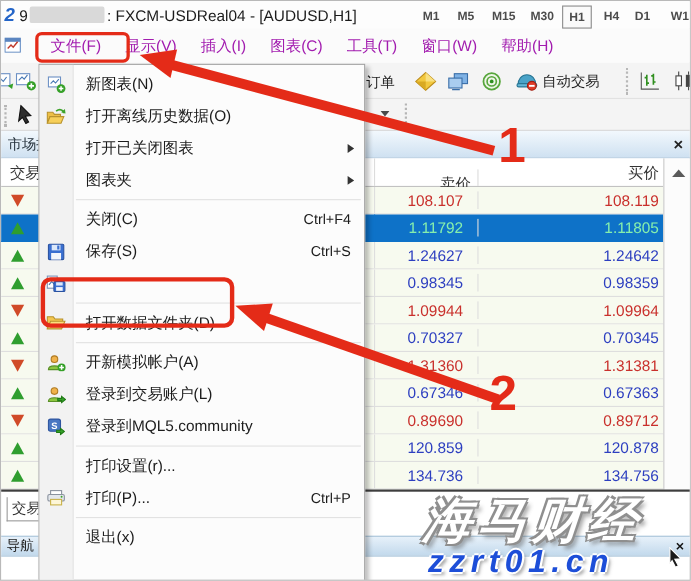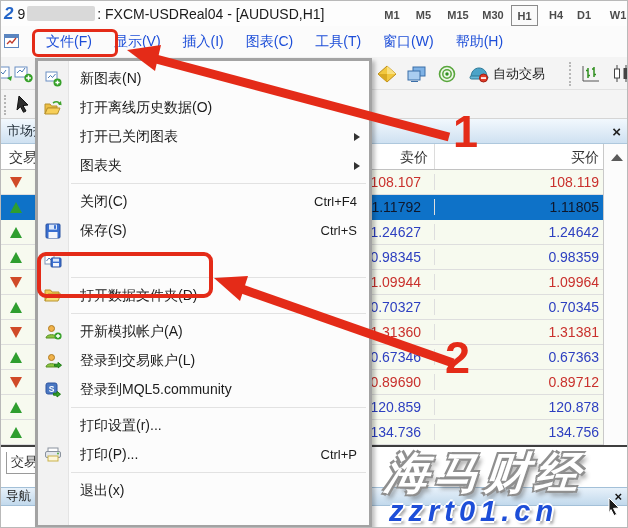--- a/index.html
+++ b/index.html
@@ -6,21 +6,21 @@
   body{font-family:"Liberation Sans",sans-serif;}
   #screen{position:relative;width:628px;height:528px;background:#fff;overflow:hidden;border:1px solid #b9b9b9;box-sizing:border-box;}
   #screen *{box-sizing:border-box;}
 
   
   .titlebar{position:absolute;left:0;top:0;width:628px;height:25px;background:#fdfdfd;display:flex;align-items:center;font-size:14px;color:#1b1b1b;}
   .mt4logo{font-weight:bold;font-style:italic;font-size:17px;color:#2465c8;margin:0 4px 0 3px;}
   .redacted{display:inline-block;width:68px;height:15px;background:#d9d9d9;border-radius:2px;margin:0 2px;}
 
   
-  .menubar{position:absolute;left:0;top:25px;width:628px;height:31px;background:#fbfbfb;display:flex;align-items:center;padding-left:34px;font-size:14px;color:#1d4ed8;}
+  .menubar{position:absolute;left:0;top:25px;width:628px;height:31px;background:#fbfbfb;display:flex;align-items:center;padding-left:34px;font-size:14px;color:#a21caf;}
   .chart-sysicon{position:absolute;left:3px;top:8px;}
   .mb-item{padding:5px 11px;white-space:nowrap;}
 
   
   .toolbar1{position:absolute;left:0;top:56px;width:628px;height:33px;background:#f4f4f4;border-bottom:1px solid #e2e2e2;}
   .toolbar2{position:absolute;left:0;top:89px;width:628px;height:29px;background:#f4f4f4;border-bottom:1px solid #d5d5d5;}
   .tbi{position:absolute;top:6px;width:24px;height:22px;display:flex;align-items:center;justify-content:center;}
   .order-label{position:absolute;left:332px;top:9px;font-size:13px;color:#222;}
   .autotrade{position:absolute;left:462px;top:4px;height:25px;display:flex;align-items:center;gap:4px;font-size:13px;color:#222;background:none;border:none;font-family:inherit;}
   .vsep{position:absolute;top:5px;height:24px;border-left:2px dotted #b8b8b8;}
@@ -28,43 +28,43 @@
   .tf.active{background:#fafafa;border:1px solid #8b8b8b;}
   .dd-arrow{position:absolute;left:345px;top:100px;width:0;height:0;border-left:4px solid transparent;border-right:4px solid transparent;border-top:5px solid #4a4a4a;}
   .handle{position:absolute;left:3px;top:94px;height:20px;border-left:2px dotted #b5b5b5;}
   .handle2{position:absolute;left:367px;top:93px;height:22px;border-left:2px dotted #b5b5b5;}
 
   
   .mw-titlebar{position:absolute;left:0;top:118px;width:628px;height:25px;background:linear-gradient(#f2f8fd,#cfe1f1);border-bottom:1px solid #aec8dd;font-size:13px;color:#26323c;display:flex;align-items:center;padding:0 8px 0 6px;}
   .mw-close{margin-left:auto;font-size:15px;font-weight:bold;color:#222;line-height:1;}
   .mw-header{position:absolute;left:0;top:143px;width:602px;height:26px;background:#fff;border-bottom:1px solid #c2c2c2;display:flex;font-size:14px;color:#333;}
   .mh-sym{width:340px;border-right:1px solid #dcdcdc;padding:5px 0 0 8px;}
-  .mh-sell{width:94px;border-right:1px solid #dcdcdc;text-align:right;padding:5px 6px 0 0;}
+  .mh-sell{width:94px;border-right:1px solid #dcdcdc;text-align:right;padding:5px 6px 0 0;margin-top:10px;}
   .mh-buy{flex:1;text-align:right;padding:5px 4px 0 0;}
   .mw-rows{position:absolute;left:0;top:169px;width:602px;}
   .qrow{height:25px;display:flex;background:#f7faef;border-bottom:1px solid #dedede;font-size:14px;align-items:center;}
   .q-sym{width:340px;height:100%;border-right:1px solid #dedede;display:flex;align-items:center;padding-left:9px;}
   .q-sell{width:94px;text-align:right;padding-right:13px;border-right:1px solid #dedede;}
   .q-buy{flex:1;text-align:right;padding-right:4px;}
   .qrow.up .q-sell,.qrow.up .q-buy{color:#2d3fc0;}
   .qrow.down .q-sell,.qrow.down .q-buy{color:#c9302c;}
   .qrow.selected{background:#0e72c8;border-bottom-color:#0e72c8;}
-  .qrow.selected .q-sell,.qrow.selected .q-buy{color:#0f172a;}
+  .qrow.selected .q-sell,.qrow.selected .q-buy{color:#86efac;}
   .qrow.selected .q-sym{border-right-color:#0e72c8;}
   .tri-up{width:0;height:0;border-left:6px solid transparent;border-right:6px solid transparent;border-bottom:11px solid #2f9e2f;}
   .tri-down{width:0;height:0;border-left:6px solid transparent;border-right:6px solid transparent;border-top:11px solid #d04a28;}
   .mw-scroll{position:absolute;left:602px;top:143px;width:26px;height:301px;background:#fcfcfc;border-left:1px solid #c9c9c9;}
   .scroll-up{position:absolute;left:7px;top:10px;width:0;height:0;border-left:6px solid transparent;border-right:6px solid transparent;border-bottom:7px solid #5a5a5a;}
   .mw-bottomline{position:absolute;left:0;top:444px;width:628px;height:2px;background:#3e3e3e;}
   .mw-tab{position:absolute;left:5px;top:451px;font-size:13px;color:#333;background:#fff;border:1px solid #9a9a9a;border-top:none;padding:1px 8px 2px 4px;}
   .nav-bar{position:absolute;left:0;top:486px;width:628px;height:19px;background:linear-gradient(#e7f1fa,#c2d9ec);border-top:1px solid #a3c0d8;border-bottom:1px solid #a3c0d8;display:flex;align-items:center;font-size:12.5px;color:#222;padding:0 7px 0 5px;}
   .nav-close{margin-left:auto;font-size:13px;font-weight:bold;line-height:1;color:#111;}
 
   
-  .menu-panel{position:absolute;left:34px;top:57px;width:337px;height:470px;background:#fcfcfc;border:3px solid #a3a3a3;box-shadow:3px 3px 4px rgba(0,0,0,.25);z-index:10;padding-top:3px;}
+  .menu-panel{position:absolute;left:34px;top:57px;width:297px;height:470px;background:#fcfcfc;border:1px solid #a3a3a3;box-shadow:3px 3px 4px rgba(0,0,0,.25);z-index:10;padding-top:3px;}
   .menu-panel::before{content:'';position:absolute;left:0;top:0;bottom:0;width:30px;background:#f2f2f2;border-right:1px solid #e4e4e4;}
   .mi{position:relative;height:29px;display:flex;align-items:center;font-size:14px;color:#1c1c1c;padding-right:30px;}
   .mi .ic{width:30px;min-width:30px;display:flex;justify-content:center;align-items:center;position:relative;}
   .mi .lbl{margin-left:12px;white-space:nowrap;}
   .mi .sc{position:absolute;right:12px;font-size:13px;color:#1c1c1c;}
   .subarr{position:absolute;right:9px;width:0;height:0;border-top:4.5px solid transparent;border-bottom:4.5px solid transparent;border-left:6px solid #333;}
   .msep{height:0;border-top:1px solid #e2e2e2;margin:3px 3px 3px 33px;}
 
   
   .redbox1{position:absolute;left:31px;top:28px;width:86px;height:28px;border:3px solid #e42b18;border-radius:6px;z-index:40;}

